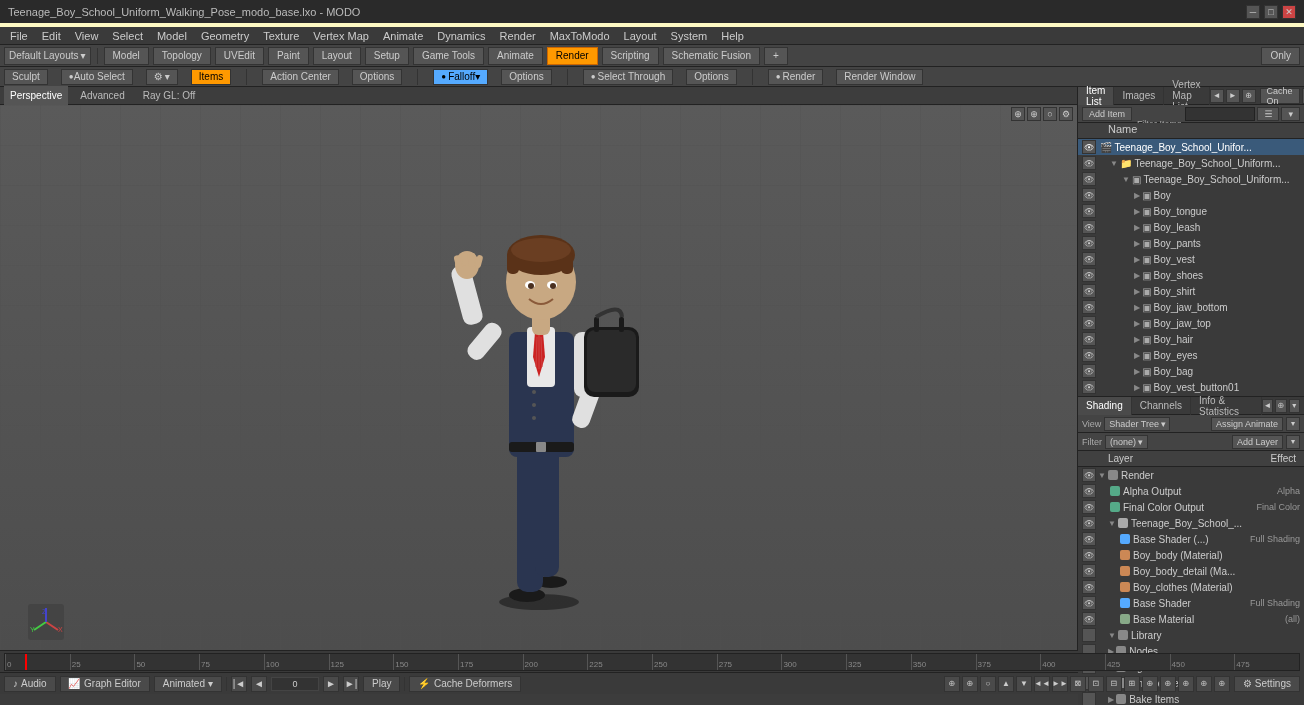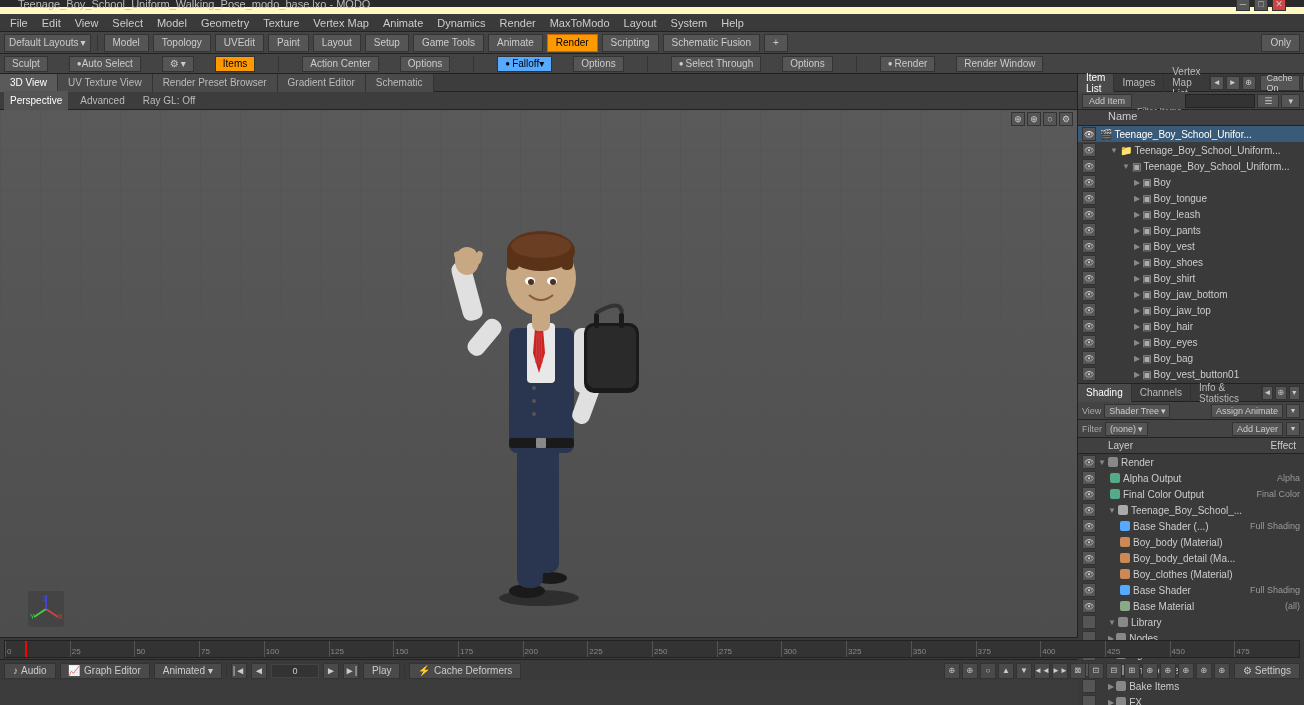--- a/index.html
+++ b/index.html
@@ -1,27 +1,27 @@
 <!DOCTYPE html>
 <html><head>
   <meta charset="utf-8">
   <style>
     * { margin: 0; padding: 0; box-sizing: border-box; }
     body { width: 1304px; height: 705px; background: #3c3c3c; font-family: Arial, sans-serif; font-size: 11px; color: #ccc; overflow: hidden; }
 
     
     #titlebar {
-      height: 14px;
+      height: 27px;
       background: #2a2a2a;
       display: flex;
       align-items: center;
-      padding: 0 18px;
+      padding: 0 8px;
       font-size: 11px;
       color: #bbb;
-      border-bottom: 7px solid #fef9c3;
+      border-bottom: 4px solid #fef9c3;
     }
     #titlebar-controls {
       margin-left: auto;
       display: flex;
       gap: 4px;
     }
     .title-btn {
       width: 14px; height: 14px;
       background: #555;
       border: 1px solid #333;
@@ -79,21 +79,21 @@
       display: flex; align-items: center; gap: 2px;
     }
 
     
     #toolbar2 {
       height: 20px;
       background: #444;
       display: flex;
       align-items: center;
       padding: 0 4px;
-      gap: 21px;
+      gap: 13px;
       border-bottom: 1px solid #222;
     }
     .tb2-btn {
       padding: 1px 7px;
       height: 16px;
       background: #555;
       border: 1px solid #333;
       color: #ccc;
       font-size: 10px;
       cursor: pointer;
@@ -565,27 +565,20 @@
     <span style="font-size:8px;">●</span>
     <span style="margin-left:2px;">Render</span>
   </div>
   <div class="tb2-btn">Render Window</div>
 </div>
 
 <div id="main-layout">
 
   <div id="viewport-area">
 
-    <div id="viewport-tabs">
-      <div class="vp-tab active">3D View</div>
-      <div class="vp-tab">UV Texture View</div>
-      <div class="vp-tab">Render Preset Browser</div>
-      <div class="vp-tab">Gradient Editor</div>
-      <div class="vp-tab">Schematic</div>
-    </div>
 
     <div id="viewport-toolbar">
       <span class="vp-btn active">Perspective</span>
       <span class="vp-btn">Advanced</span>
       <span class="vp-btn">Ray GL: Off</span>
       <div style="flex:1"></div>
     </div>
 
     <div id="viewport-canvas">
       <div id="grid-overlay"></div>

